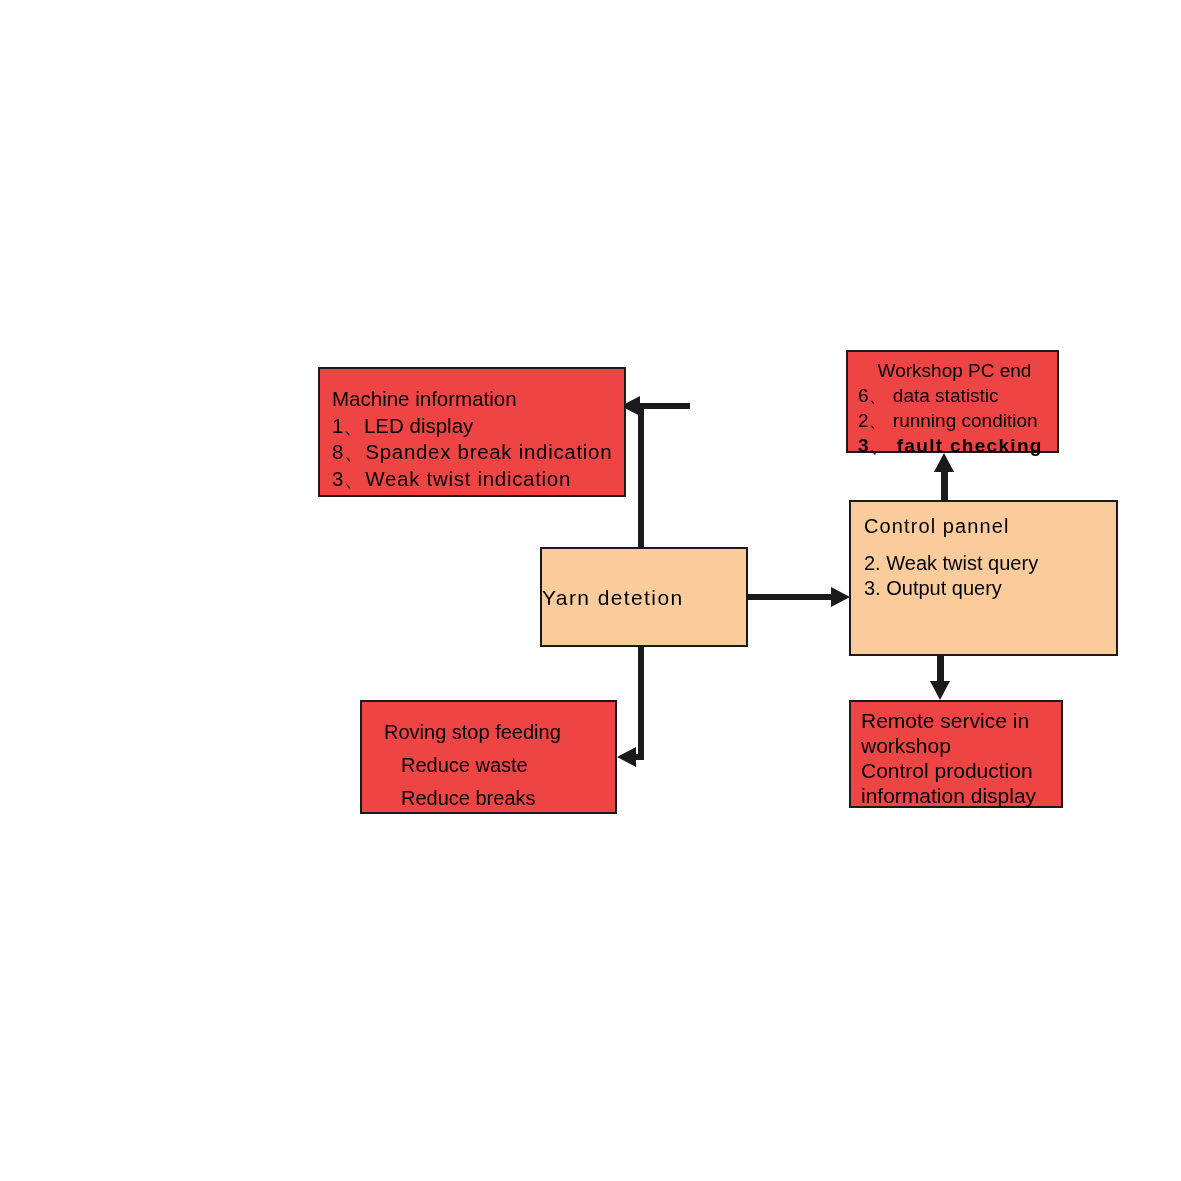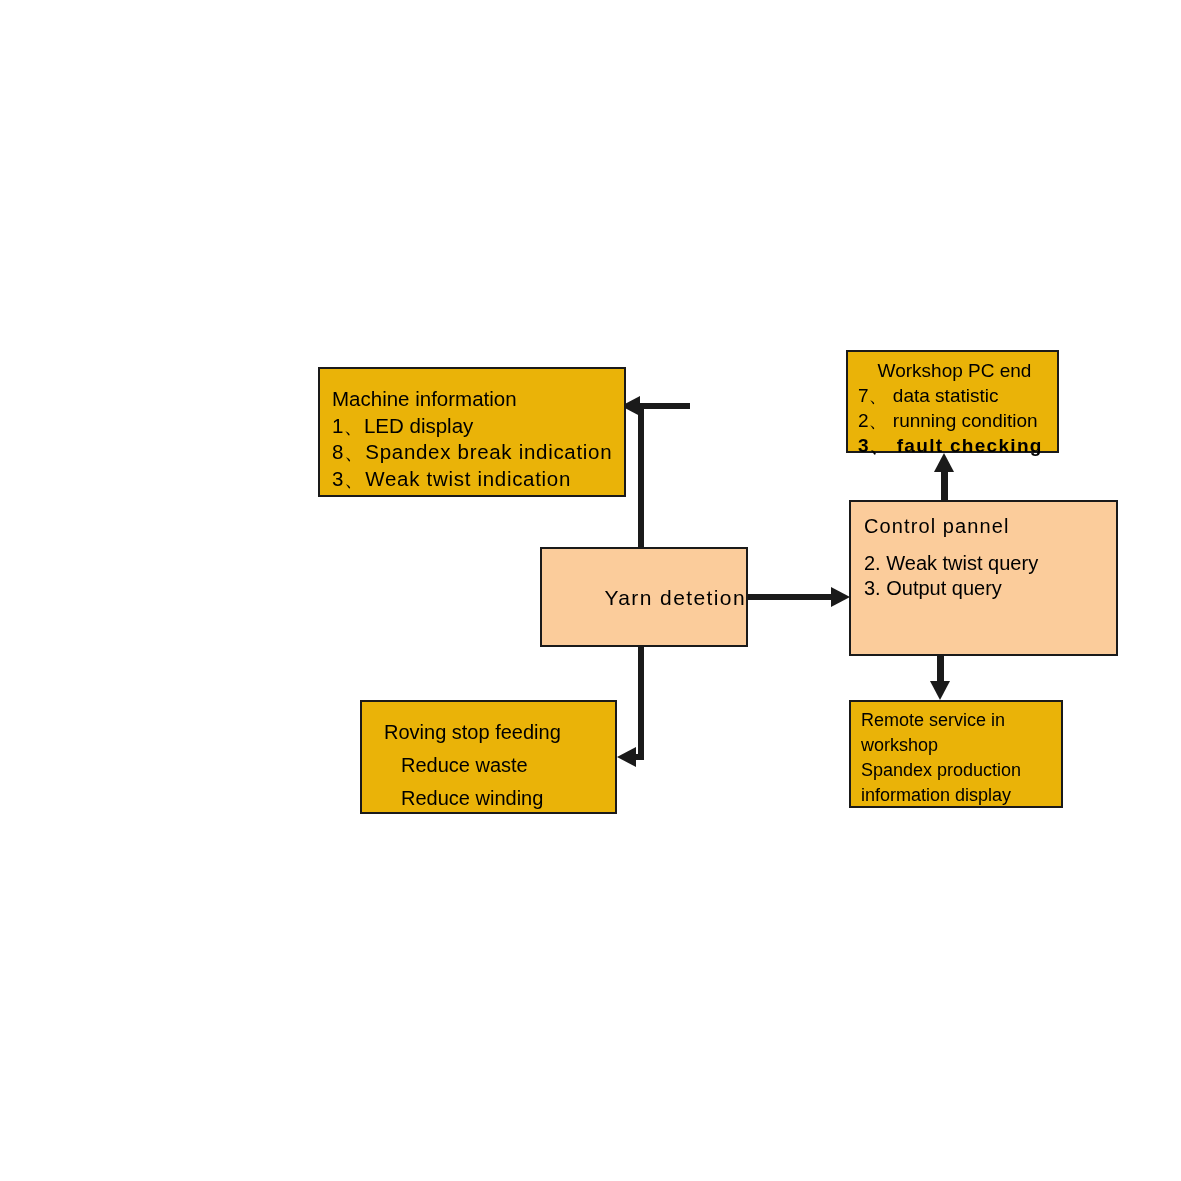--- a/index.html
+++ b/index.html
@@ -15,21 +15,21 @@
     font-family: "Liberation Sans", sans-serif;
     overflow: hidden;
   }
   .node {
     position: absolute;
     box-sizing: border-box;
     border: 2px solid #1a1a1a;
     color: #000000;
     z-index: 3;
   }
-  .node-cyan { background: #eab308; }
+  .node-cyan { background: #ef4444; }
   .node-orange { background: #fbcc9b; }
 
   .node .lines {
     position: absolute;
     left: 0; right: 0;
   }
   .ln {
     display: block;
     white-space: pre;
     color: #000;
@@ -50,35 +50,35 @@
 
   
   #box-control { left: 849px; top: 500px; width: 269px; height: 156px; }
   #box-control .lines { top: 12px; left: 13px; }
   #box-control .ln { font-size: 20px; line-height: 25px; }
   #box-control .ln.title { letter-spacing: 1.1px; margin-bottom: 12px; }
 
   
   #box-remote { left: 849px; top: 700px; width: 214px; height: 108px; }
   #box-remote .lines { top: 6px; left: 10px; }
-  #box-remote .ln { font-size: 18px; line-height: 25px; }
+  #box-remote .ln { font-size: 21px; line-height: 25px; }
 
   
   #box-roving { left: 360px; top: 700px; width: 257px; height: 114px; }
   #box-roving .lines { top: 14px; left: 22px; }
   #box-roving .ln { font-size: 20px; line-height: 33px; }
   #box-roving .ln.indent { padding-left: 17px; }
 
   
   #box-yarn { left: 540px; top: 547px; width: 208px; height: 100px; }
   #box-yarn .label {
     position: absolute;
     left: 0; right: 0;
     top: 37px;
-    text-align: right;
+    text-align: left;
     font-size: 21px;
     letter-spacing: 1.4px;
   }
 
   
   .conn {
     position: absolute;
     background: #1a1a1a;
     z-index: 2;
   }
@@ -145,48 +145,48 @@
       <span class="ln">Machine information</span>
       <span class="ln">1、LED display</span>
       <span class="ln spaced">8、Spandex break indication</span>
       <span class="ln spaced">3、Weak twist indication</span>
     </div>
   </div>
 
   <div class="node node-cyan" id="box-workshop">
     <div class="lines">
       <span class="ln center">Workshop PC end</span>
-      <span class="ln">7、 data statistic</span>
+      <span class="ln">6、 data statistic</span>
       <span class="ln">2、 running condition</span>
       <span class="ln wide">3、 fault checking</span>
     </div>
   </div>
 
   <div class="node node-orange" id="box-control">
     <div class="lines">
       <span class="ln title">Control pannel</span>
       <span class="ln">2. Weak twist query</span>
       <span class="ln">3. Output query</span>
     </div>
   </div>
 
   <div class="node node-cyan" id="box-remote">
     <div class="lines">
       <span class="ln">Remote service in</span>
       <span class="ln">workshop</span>
-      <span class="ln">Spandex production</span>
+      <span class="ln">Control production</span>
       <span class="ln">information display</span>
     </div>
   </div>
 
   <div class="node node-cyan" id="box-roving">
     <div class="lines">
       <span class="ln">Roving stop feeding</span>
       <span class="ln indent">Reduce waste</span>
-      <span class="ln indent">Reduce winding</span>
+      <span class="ln indent">Reduce breaks</span>
     </div>
   </div>
 
   <div class="node node-orange" id="box-yarn">
     <div class="label">Yarn detetion</div>
   </div>
 
 </div>
 
 </body></html>

